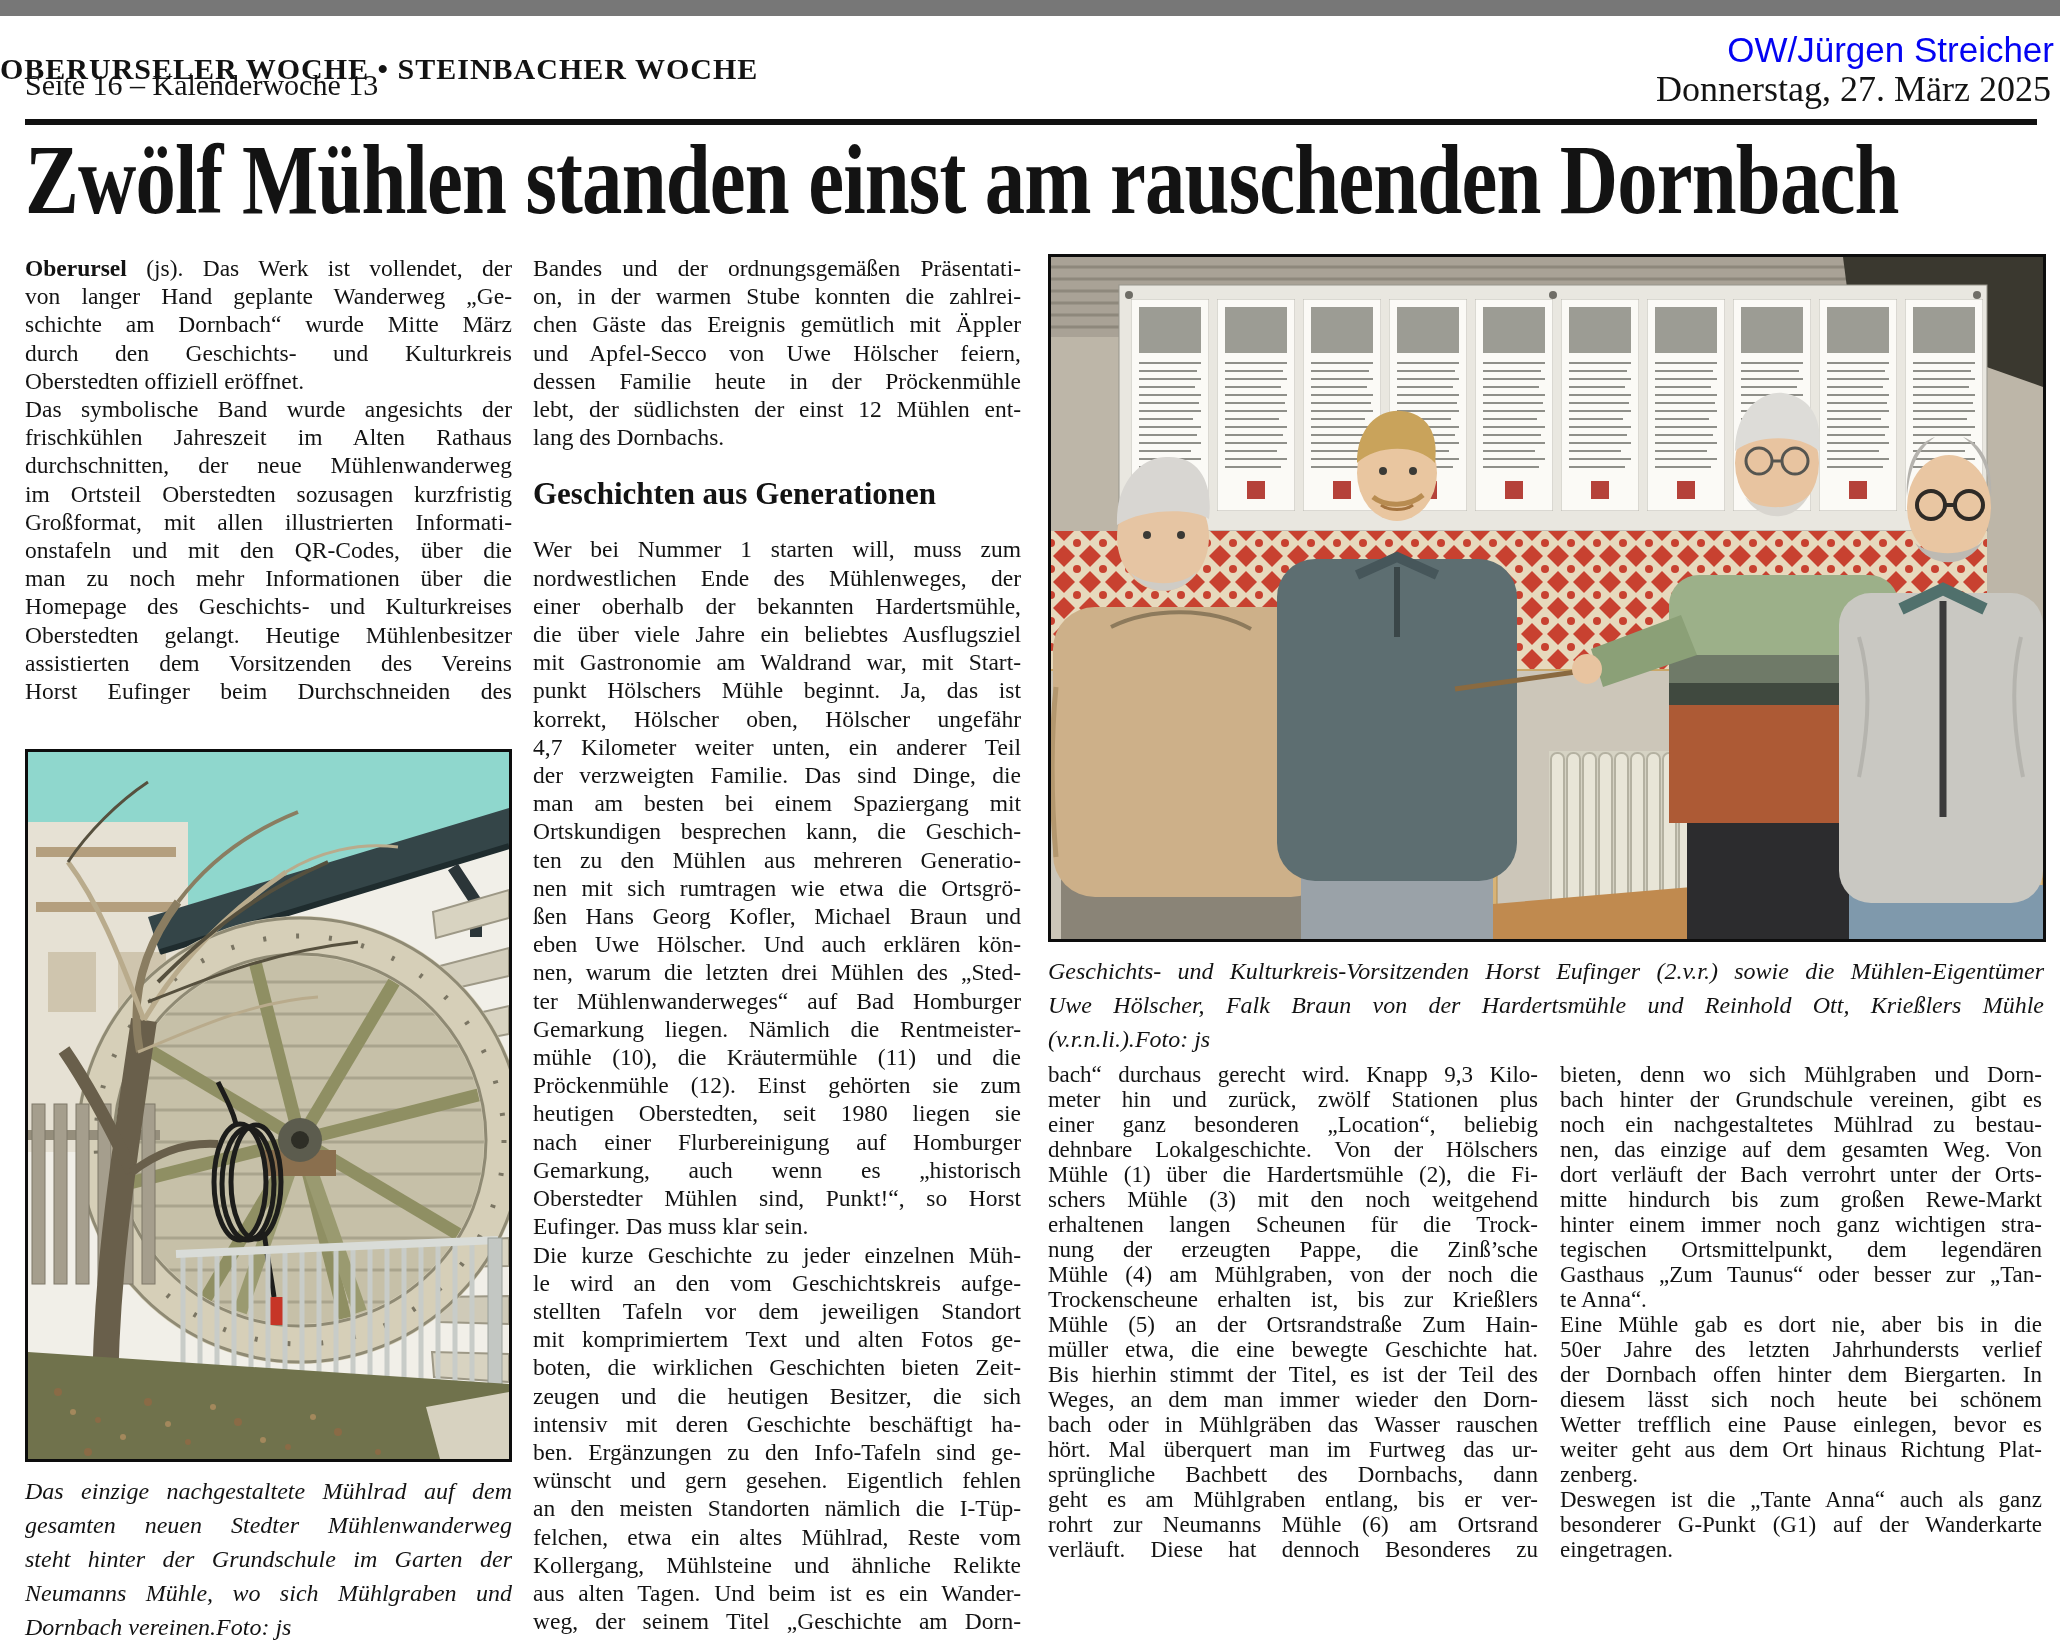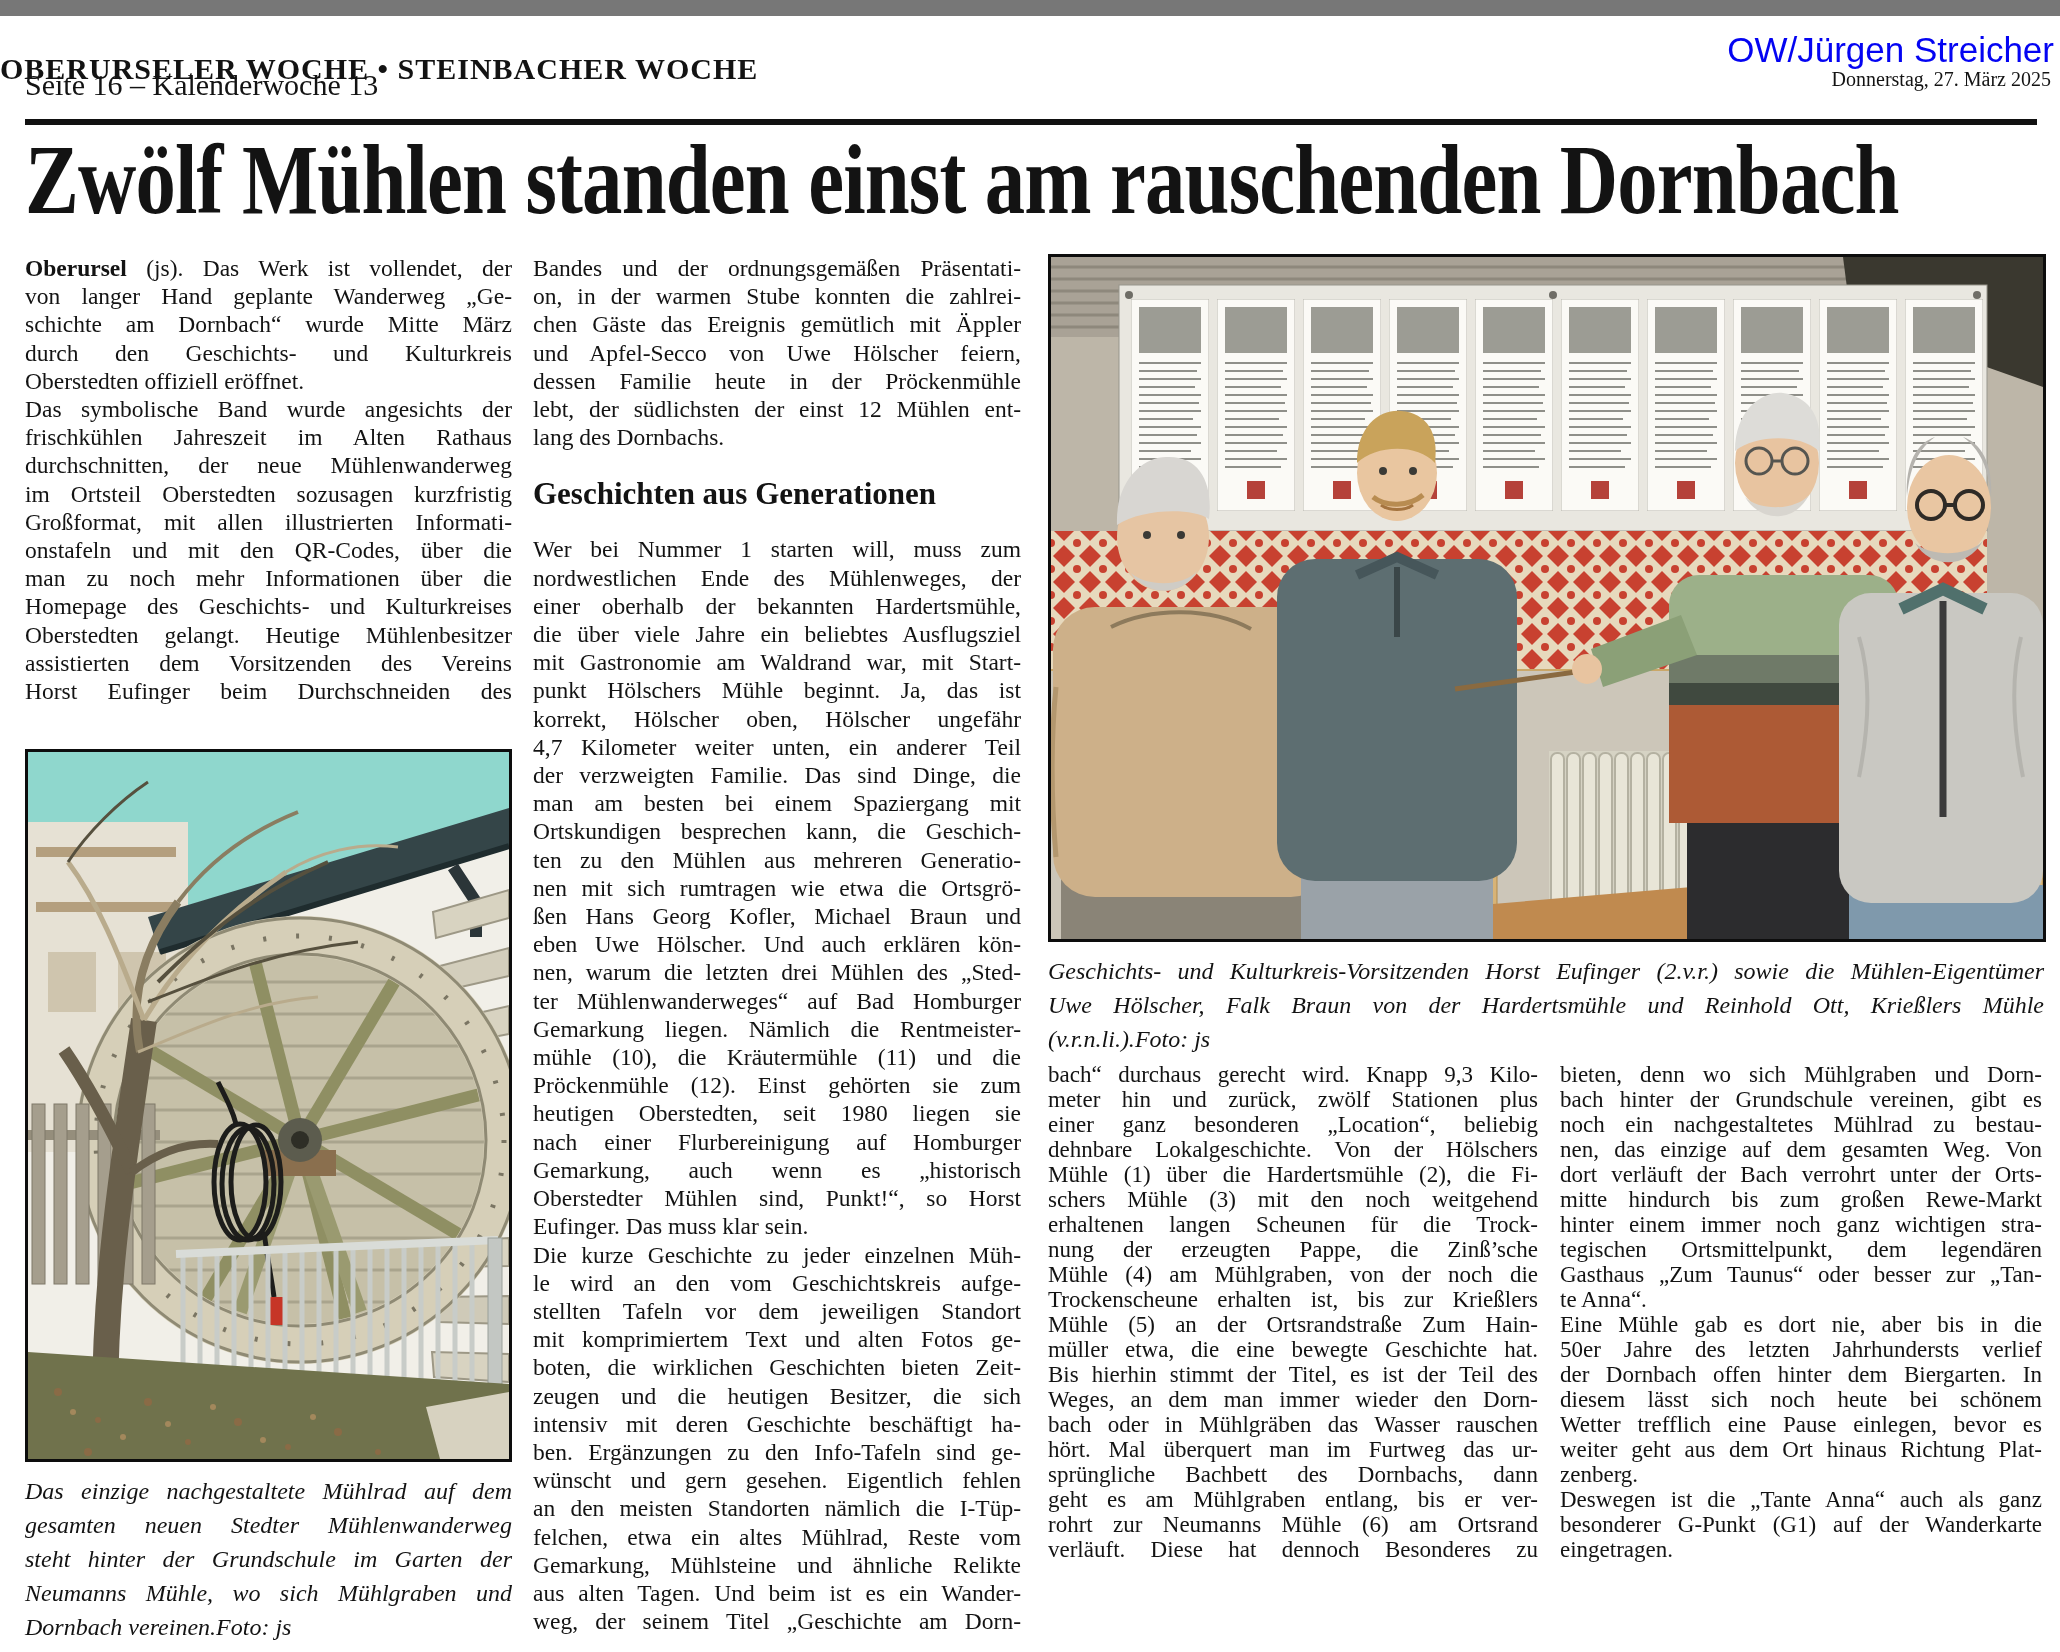--- a/index.html
+++ b/index.html
@@ -9,21 +9,21 @@
     margin:16px auto;
     padding-left:16px;
   }
   
   .credit{
     position:absolute; top:14px; right:22px;
     font-family:"Liberation Sans", sans-serif; font-size:35px; color:#0404f2;
   }
   .masthead-left{position:absolute; left:25px; top:52px; font-size:30px;}
   .masthead-center{position:absolute; left:0; top:36px; width:2060px; text-align:left; font-size:30px; font-weight:bold; letter-spacing:1px;}
-  .masthead-right{position:absolute; right:25px; top:52px; font-size:20px;}
+  .masthead-right{position:absolute; right:25px; top:52px; font-size:36px;}
   .head-rule{position:absolute; left:25px; top:103px; width:2012px; height:6px; background:#111;}
   .headline{
     position:absolute; left:25px; top:112px; width:2012px; height:110px; overflow:visible; white-space:nowrap;
   }
   .headline-inner{
     display:inline-block; transform:scaleX(0.815); transform-origin:left top;
     font-size:99px; font-weight:bold; letter-spacing:-1px; line-height:104px;
   }
   
   .coltext{position:absolute; font-size:23.5px; line-height:28.2px;}
@@ -116,21 +116,21 @@
         <div class="line">le wird an den vom Geschichtskreis aufge-</div>
         <div class="line">stellten Tafeln vor dem jeweiligen Standort</div>
         <div class="line">mit komprimiertem Text und alten Fotos ge-</div>
         <div class="line">boten, die wirklichen Geschichten bieten Zeit-</div>
         <div class="line">zeugen und die heutigen Besitzer, die sich</div>
         <div class="line">intensiv mit deren Geschichte beschäftigt ha-</div>
         <div class="line">ben. Ergänzungen zu den Info-Tafeln sind ge-</div>
         <div class="line">wünscht und gern gesehen. Eigentlich fehlen</div>
         <div class="line">an den meisten Standorten nämlich die I-Tüp-</div>
         <div class="line">felchen, etwa ein altes Mühlrad, Reste vom</div>
-        <div class="line">Gemarkung, Mühlsteine und ähnliche Relikte</div>
+        <div class="line">Kollergang, Mühlsteine und ähnliche Relikte</div>
         <div class="line">aus alten Tagen. Und beim ist es ein Wander-</div>
         <div class="line">weg, der seinem Titel „Geschichte am Dorn-</div>
       </div>
   </div>
 
   <div class="coltext small" style="left:1048px; top:1046px; width:490px;">
       <div class="line">bach“ durchaus gerecht wird. Knapp 9,3 Kilo-</div>
       <div class="line">meter hin und zurück, zwölf Stationen plus</div>
       <div class="line">einer ganz besonderen „Location“, beliebig</div>
       <div class="line">dehnbare Lokalgeschichte. Von der Hölschers</div>

